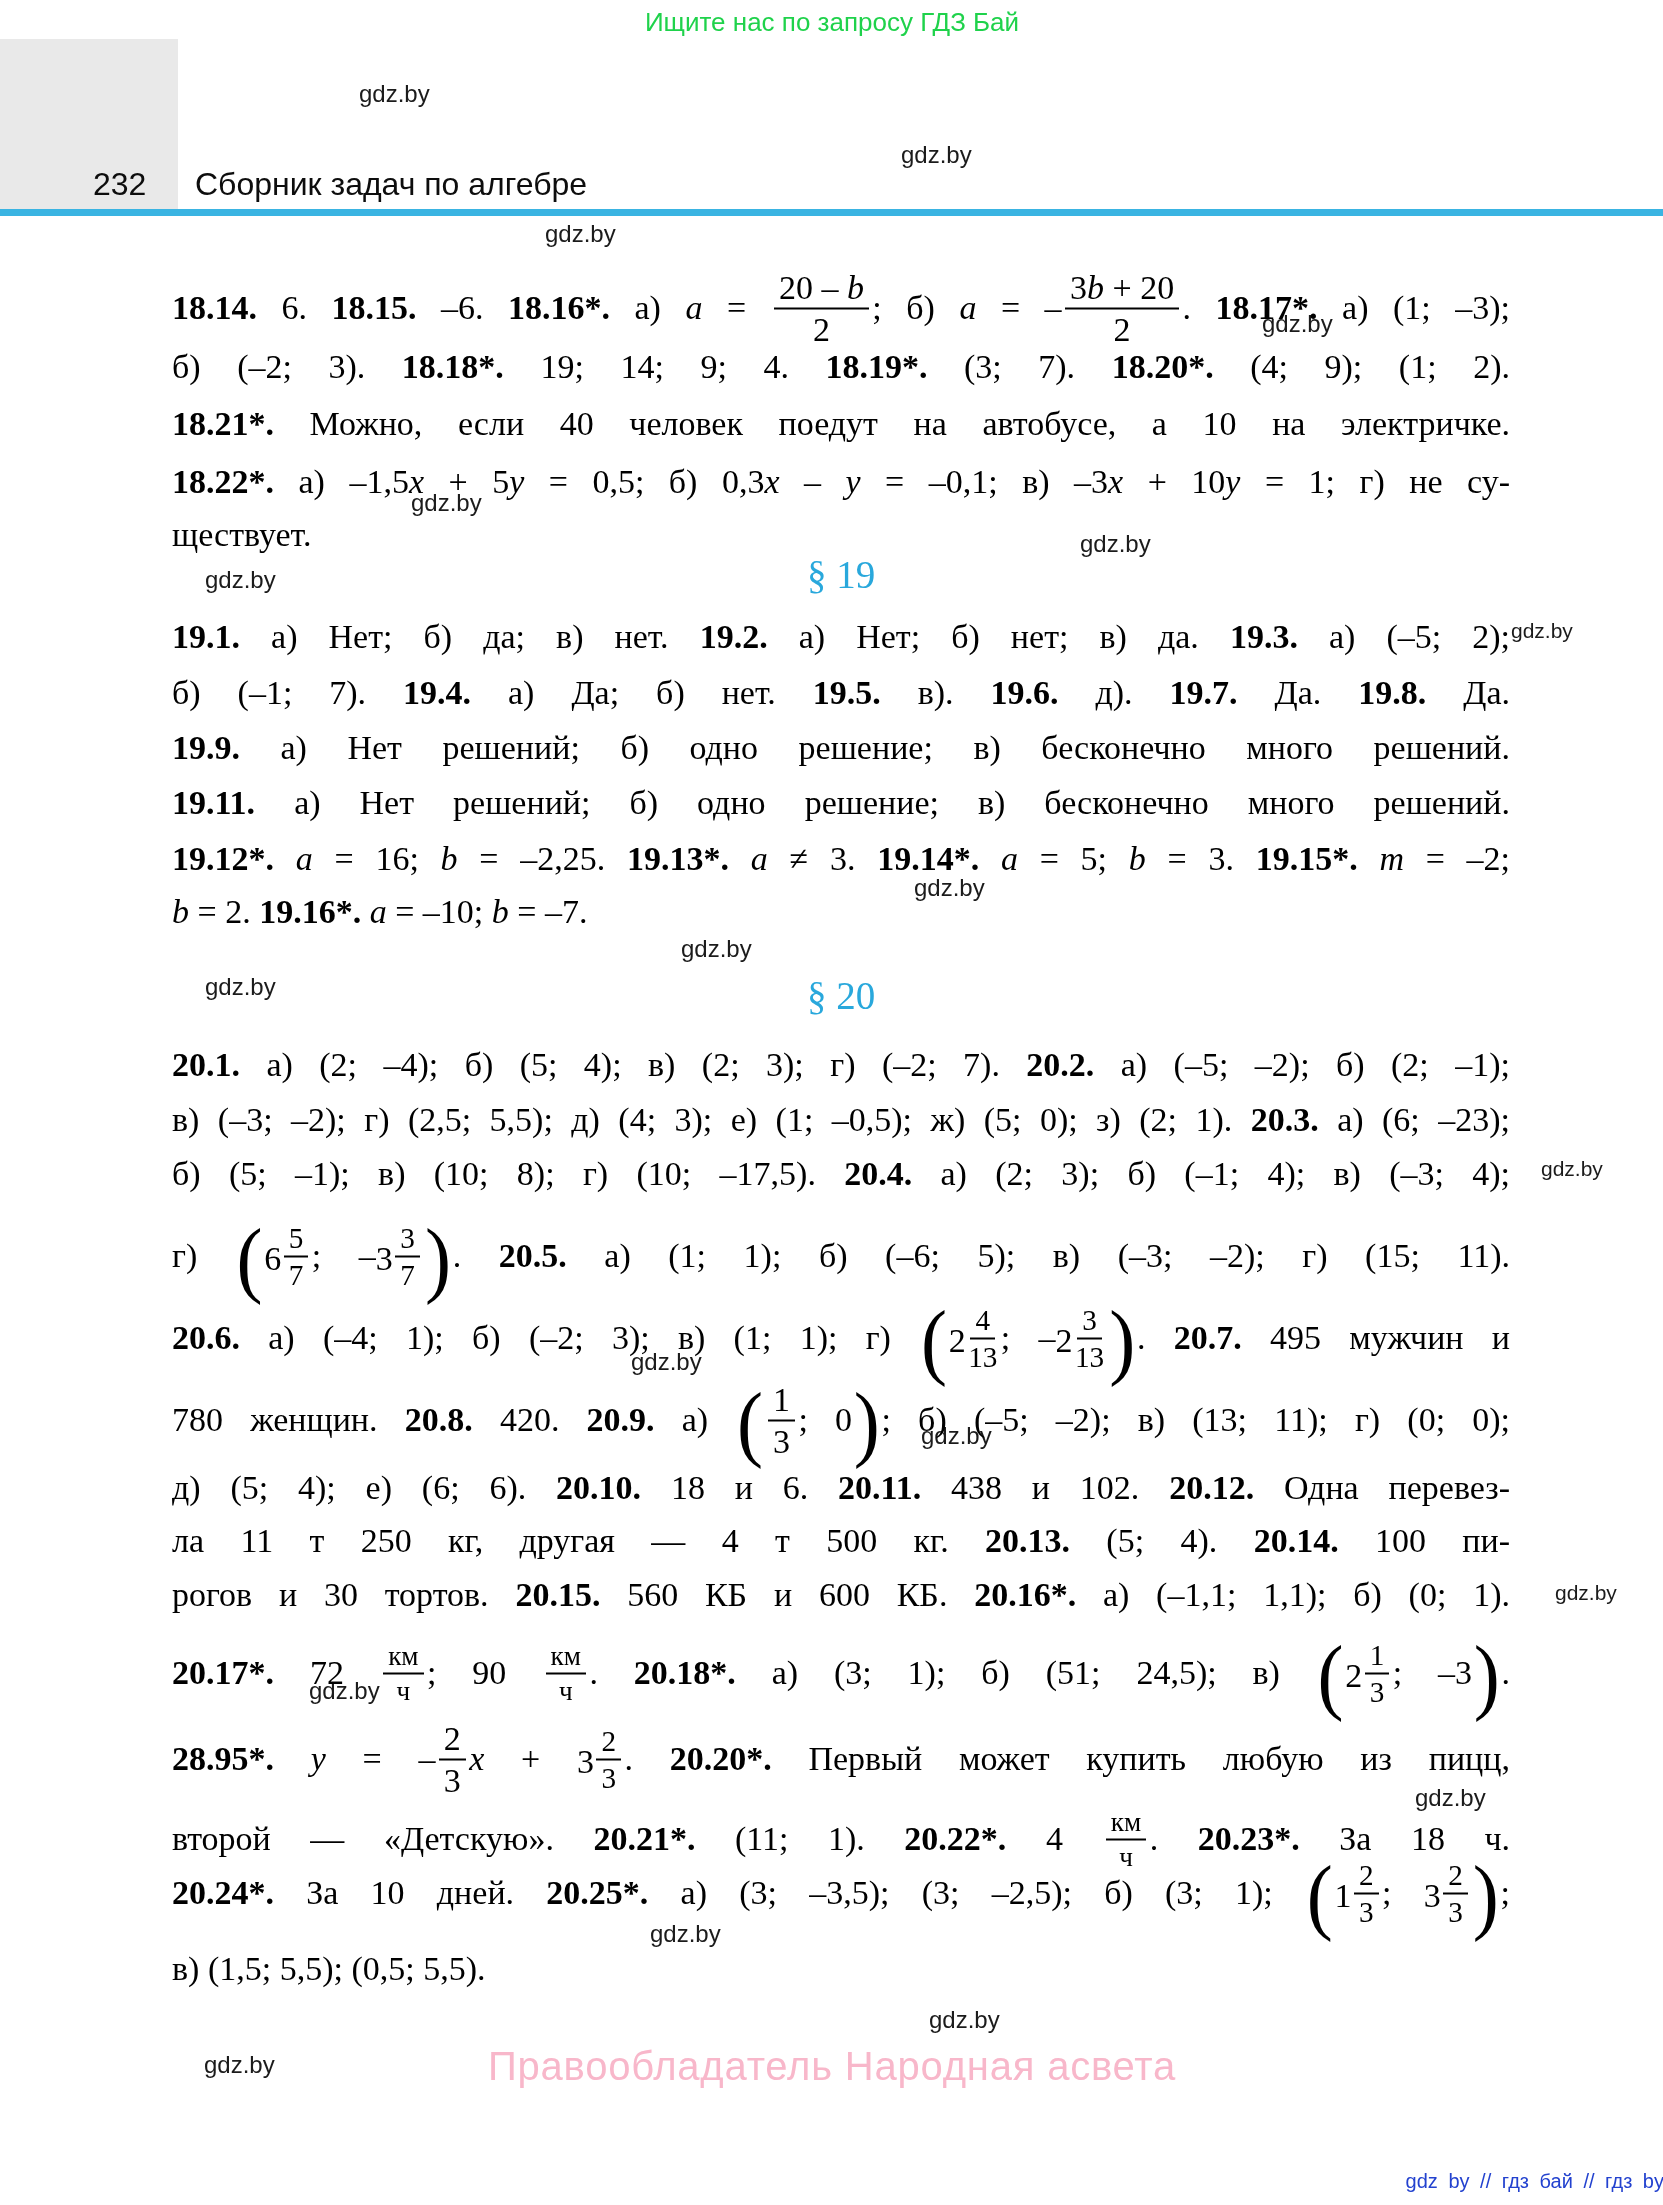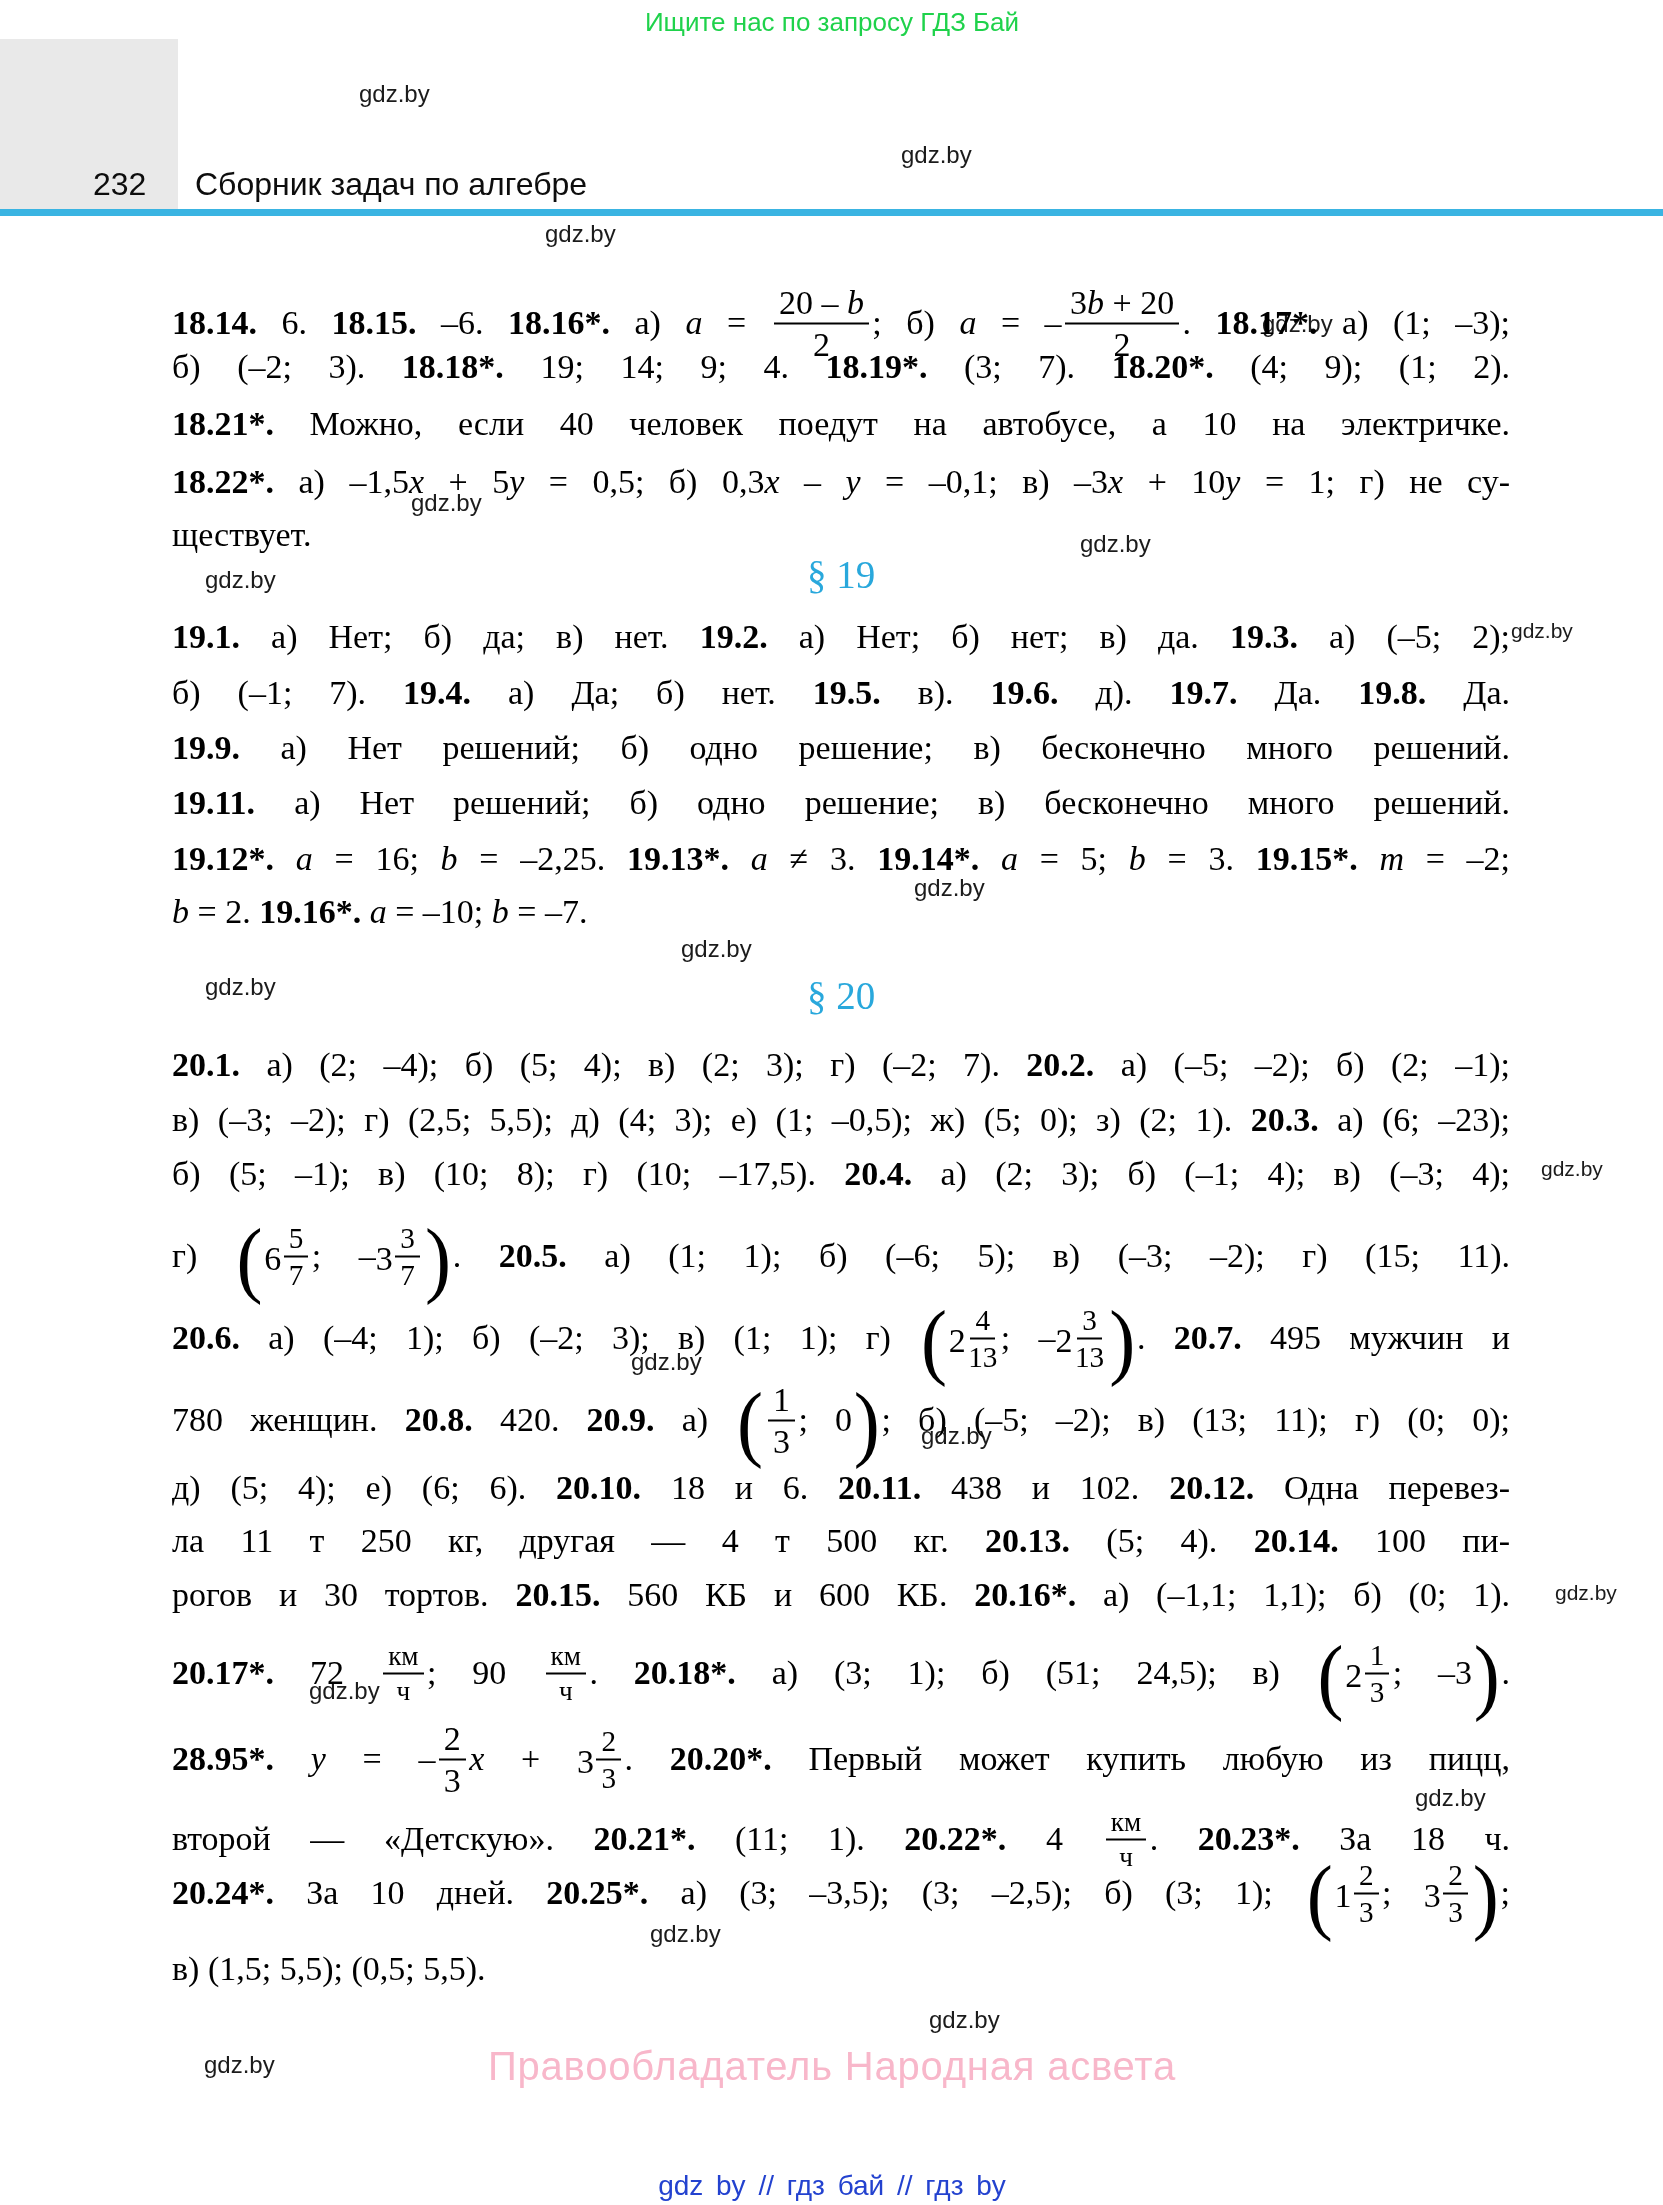--- a/index.html
+++ b/index.html
@@ -49,22 +49,22 @@
   .mix .frac{font-size:.86em;margin-left:2.5px;}
   .bigp{
     display:inline-block;font-size:2.3em;font-weight:400;
     vertical-align:middle;line-height:0;margin:0 1.7px;transform:scaleY(1.08);
   }
   .pink-footer{
     position:absolute;top:2044px;left:0;width:100%;text-align:center;
     font-family:"Liberation Sans",sans-serif;font-size:40px;color:#f8b7ca;letter-spacing:0.8px;
   }
   .links-footer{
-    position:absolute;top:2170px;left:0;width:100%;text-align:center;
-    font-family:"Liberation Sans",sans-serif;font-size:28px;color:#2342cf;word-spacing:5px;
+    position:absolute;top:2170px;left:0;width:100%;text-align:right;
+    font-family:"Liberation Sans",sans-serif;font-size:20px;color:#2342cf;word-spacing:5px;
   }
 </style>
 </head>
 <body>
 
 <div class="green-banner">Ищите нас по запросу ГДЗ Бай</div>
 
 <div class="gray-box"></div>
 <span class="page-num">232</span>
 <span class="head-title">Сборник задач по алгебре</span>
@@ -84,21 +84,21 @@
 <span class="wm sm" style="left:1541px;top:1157px">gdz.by</span>
 <span class="wm" style="left:631px;top:1348px">gdz.by</span>
 <span class="wm" style="left:921px;top:1422px">gdz.by</span>
 <span class="wm sm" style="left:1555px;top:1581px">gdz.by</span>
 <span class="wm" style="left:309px;top:1677px">gdz.by</span>
 <span class="wm" style="left:1415px;top:1784px">gdz.by</span>
 <span class="wm" style="left:650px;top:1920px">gdz.by</span>
 <span class="wm" style="left:929px;top:2006px">gdz.by</span>
 <span class="wm" style="left:204px;top:2051px">gdz.by</span>
 
-<div class="tl" style="top:288px"><b>18.14.</b><span> 6. </span><b>18.15.</b><span> –6. </span><b>18.16*.</b><span> а) </span><em>a</em><span> = </span><span class="frac">
+<div class="tl" style="top:273px"><b>18.14.</b><span> 6. </span><b>18.15.</b><span> –6. </span><b>18.16*.</b><span> а) </span><em>a</em><span> = </span><span class="frac">
       <span class="fn">20 – <em>b</em></span>
       <span class="fd">2</span>
     </span><span>; б) </span><em>a</em><span> = –</span><span class="frac">
       <span class="fn">3<em>b</em> + 20</span>
       <span class="fd">2</span>
     </span><span>. </span><b>18.17*.</b><span> а) (1; –3);</span></div>
 <div class="tl" style="top:345px"><span>б) (–2; 3). </span><b>18.18*.</b><span> 19; 14; 9; 4. </span><b>18.19*.</b><span> (3; 7). </span><b>18.20*.</b><span> (4; 9); (1; 2).</span></div>
 <div class="tl" style="top:402px"><b>18.21*.</b><span> Можно, если 40 человек поедут на автобусе, а 10 на электричке.</span></div>
 <div class="tl" style="top:460px"><b>18.22*.</b><span> а) –1,5</span><em>x</em><span> + 5</span><em>y</em><span> = 0,5; б) 0,3</span><em>x</em><span> – </span><em>y</em><span> = –0,1; в) –3</span><em>x</em><span> + 10</span><em>y</em><span> = 1; г) не су-</span></div>
 <div class="tl left" style="top:513px"><span>ществует.</span></div>

